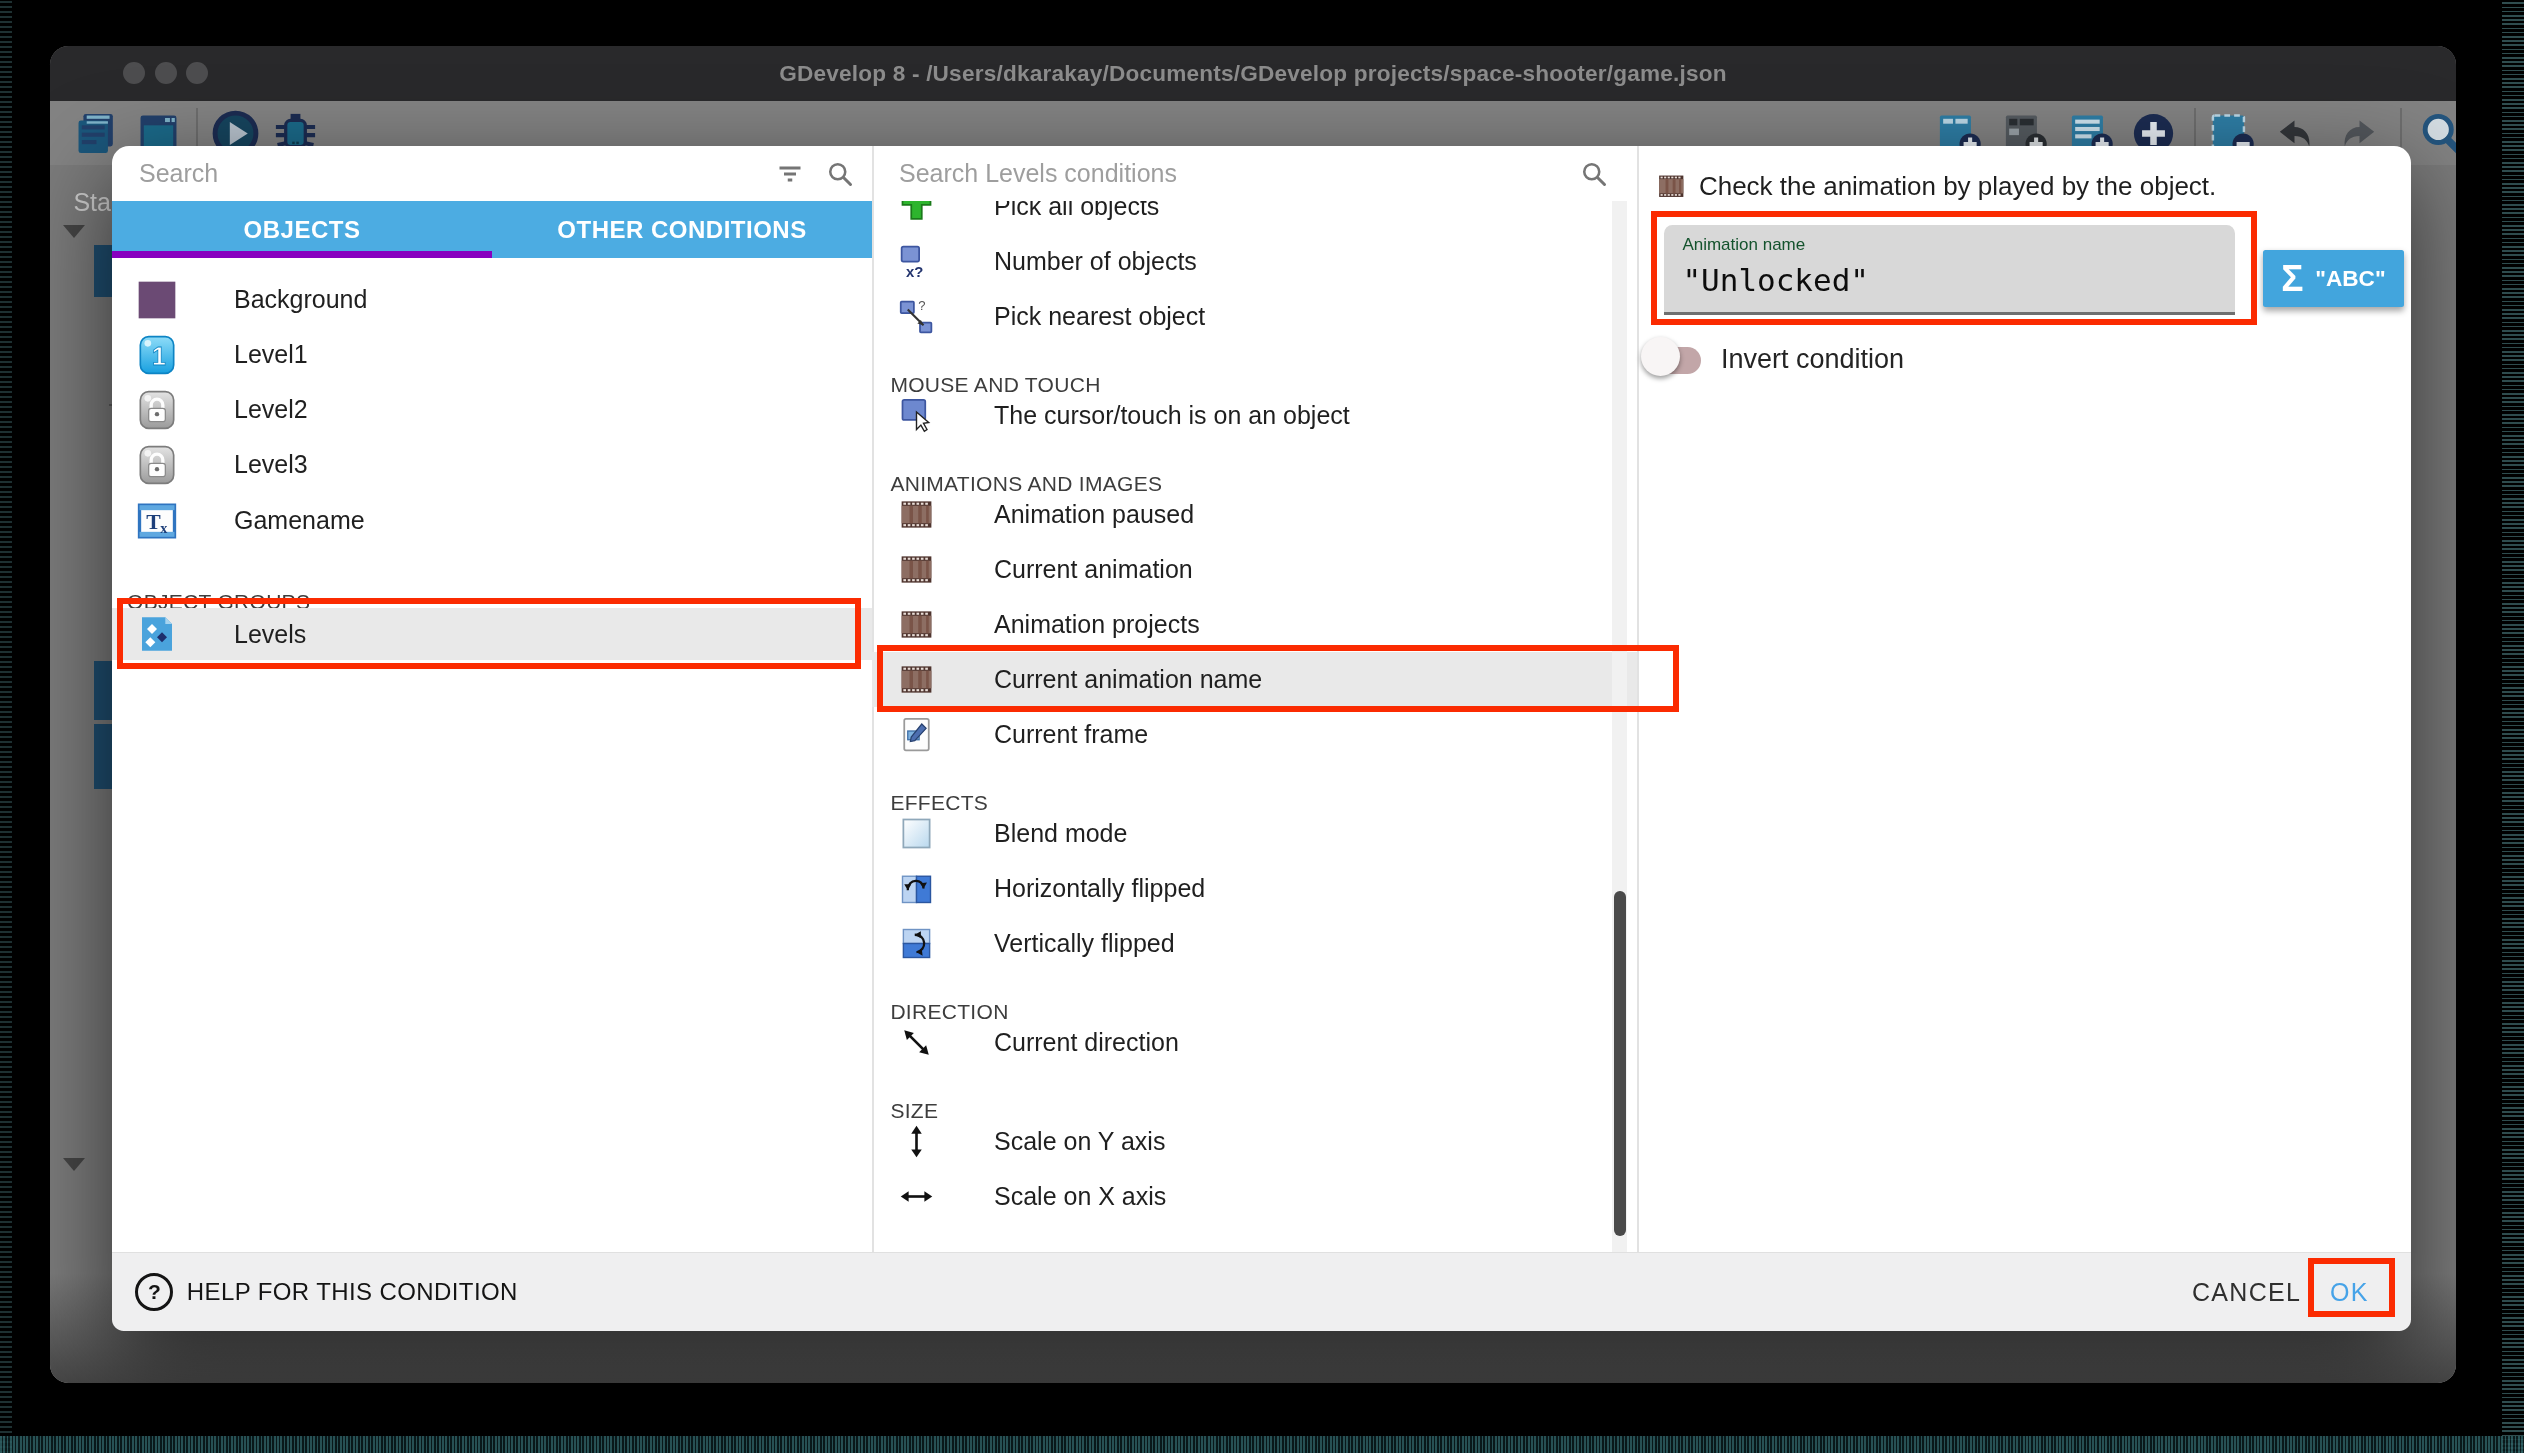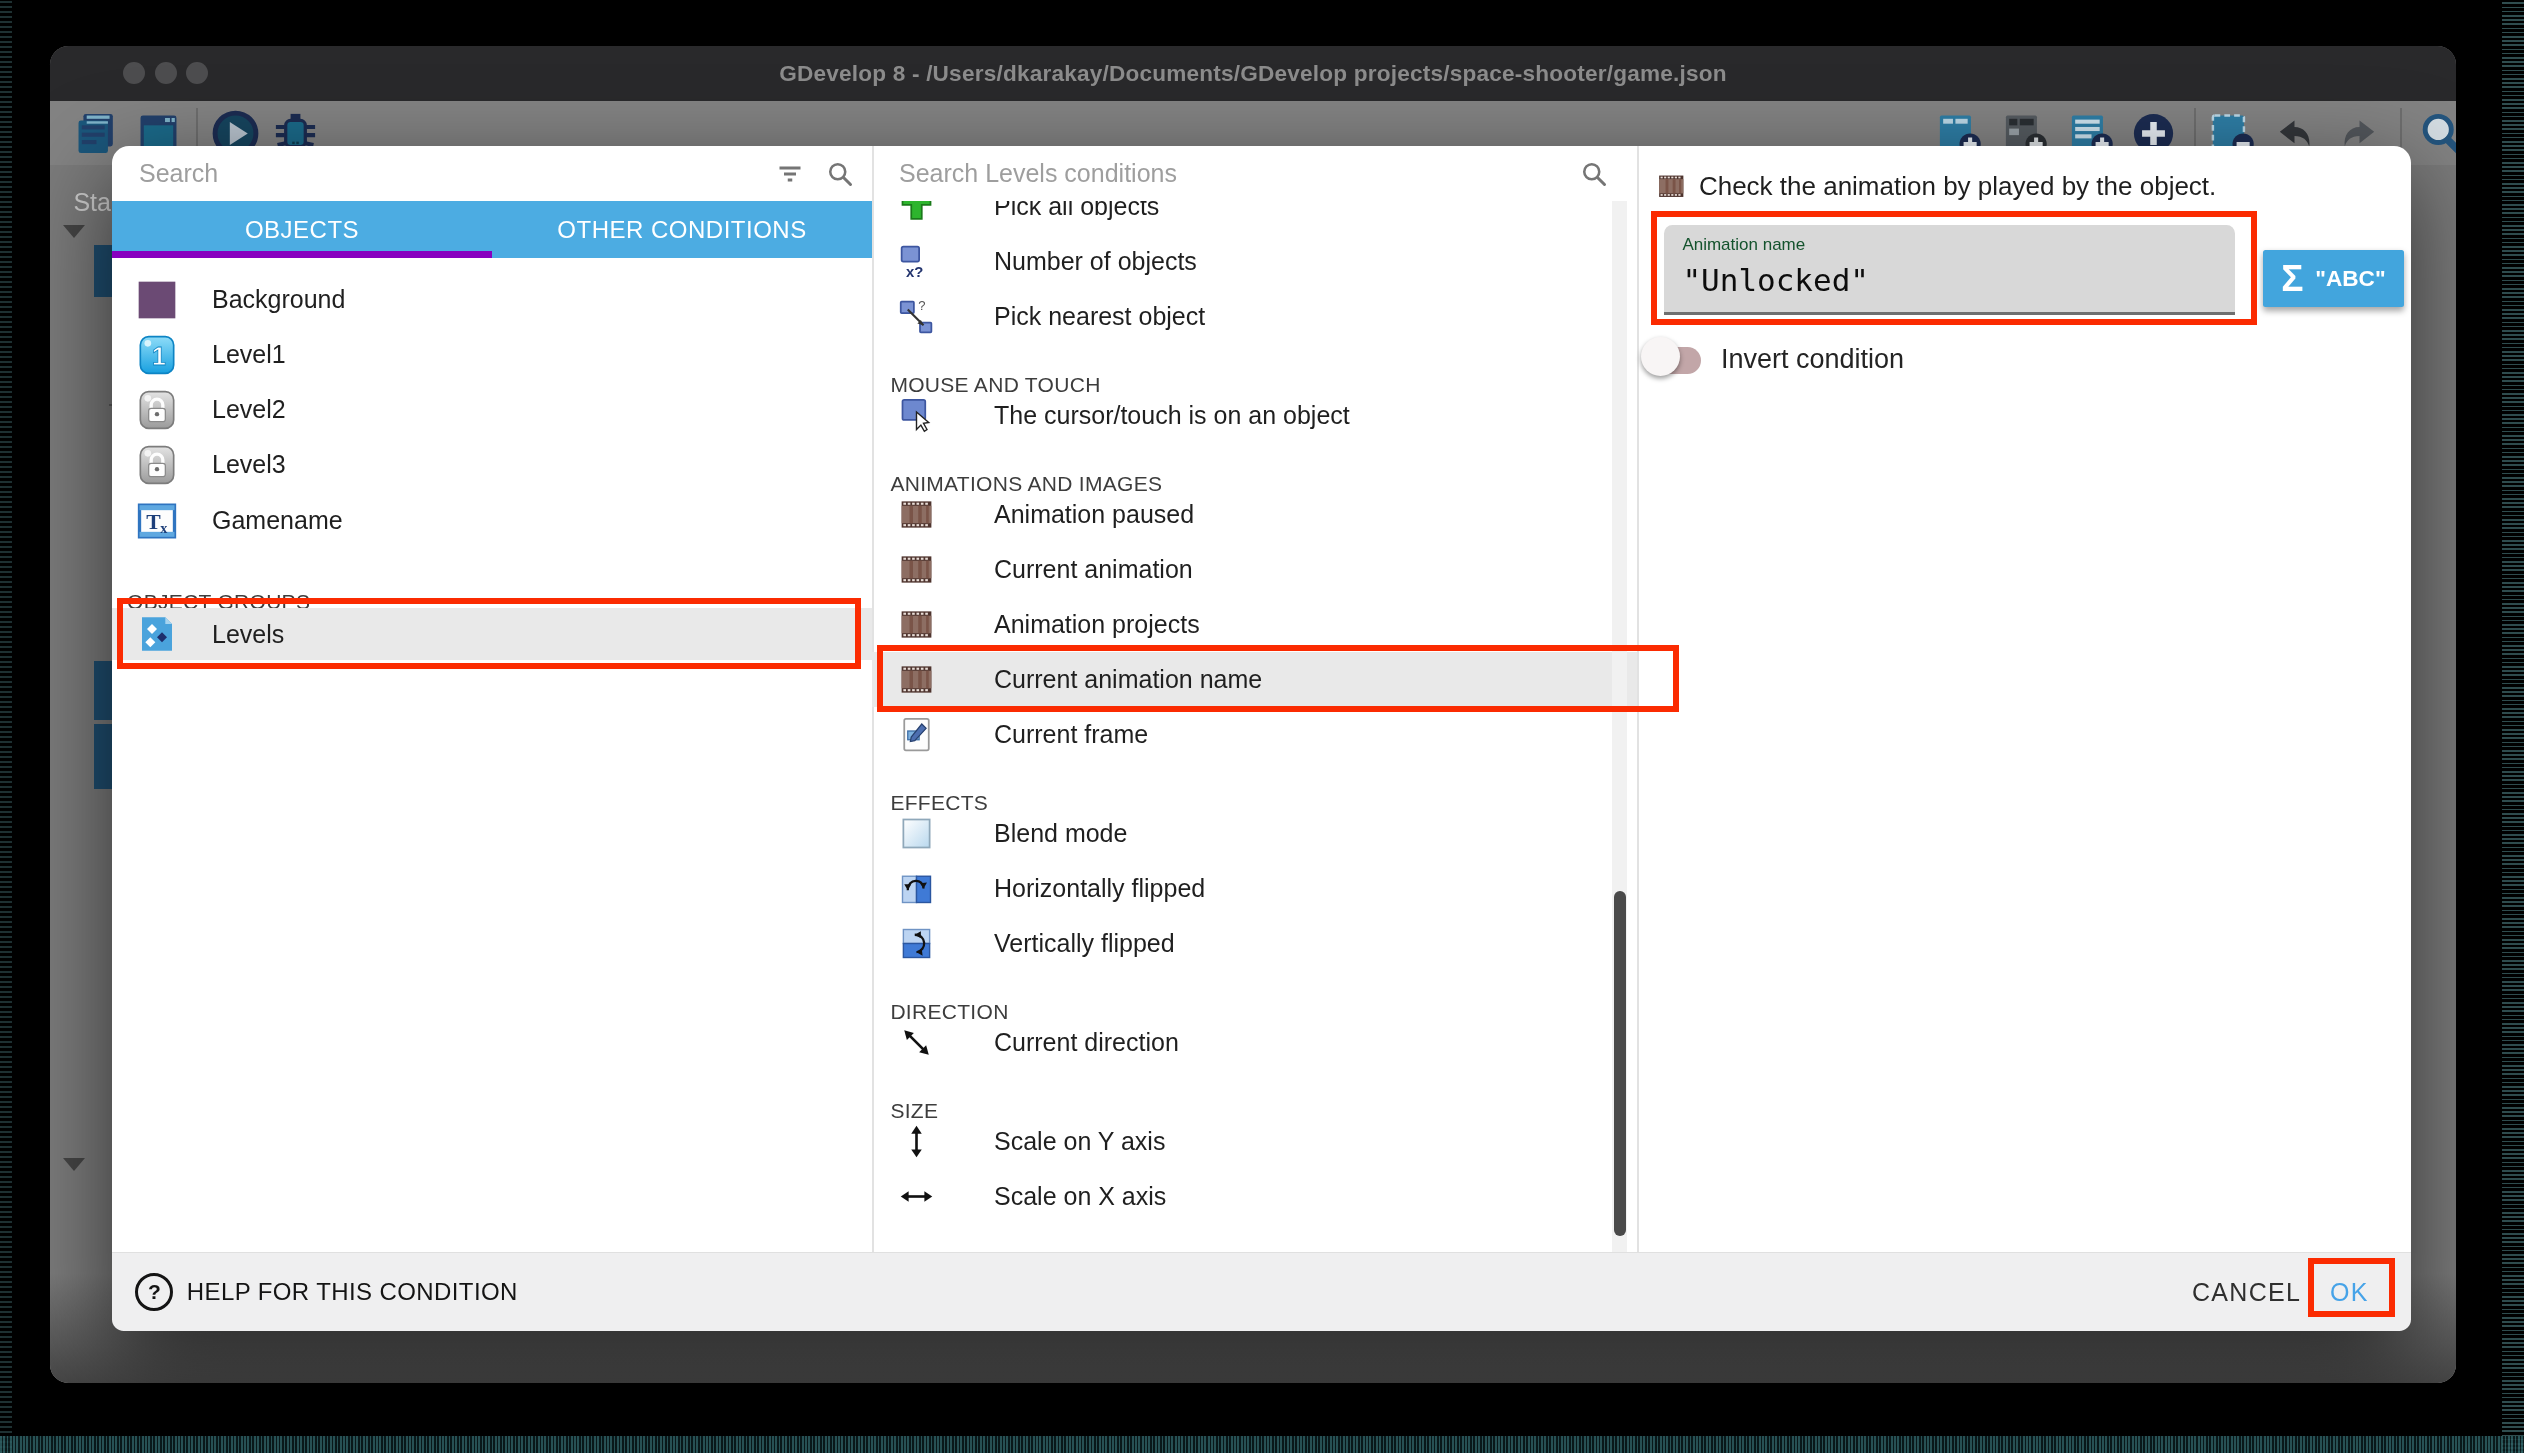--- a/index.html
+++ b/index.html
@@ -31,26 +31,26 @@
   .dialog{left:112px;top:146px;width:2299px;height:1184px;background:#fff;border-radius:17px;
     box-shadow:0 28.5px 92px rgba(0,0,0,.6);z-index:5;}
   .col-div{top:0;height:1106px;width:1.7px;background:#e2e2e2;}
   
   .search-input{border:none;outline:none;background:transparent;font-size:25px;color:#222;
     font-family:"Liberation Sans",sans-serif;width:100%;}
   .search-input::placeholder{color:#9e9e9e;opacity:1;}
   
   .tabs{left:0;top:55px;width:760px;height:57px;background:#4cace2;display:flex;}
   .tab{flex:1;display:flex;align-items:center;justify-content:center;color:#fff;font-size:24px;
-    font-weight:400;letter-spacing:0.5px;cursor:pointer;}
+    font-weight:700;letter-spacing:0.5px;cursor:pointer;}
   .tab-underline{left:0;top:105px;width:380px;height:6.7px;background:#8800bf;}
   
   .obj-row{left:0;width:760px;height:55px;display:flex;align-items:center;}
   .obj-row .ic{margin-left:25px;width:40px;height:40px;flex:0 0 40px;}
-  .obj-row .lbl{margin-left:35px;font-size:25px;color:#1f1f1f;}
+  .obj-row .lbl{margin-left:57px;font-size:25px;color:#1f1f1f;}
   .grp-hdr,.sec-hdr{font-size:21px;color:#3d3d3d;letter-spacing:0.3px;margin-top:37px;}
   .sel-bg{background:#e9e9e9;}
   
   .cond-viewport{left:760px;top:55px;width:765px;height:1051px;overflow:hidden;}
   .cond-inner{position:relative;margin-top:-22px;}
   .cond-item{position:relative;height:55px;display:flex;align-items:center;width:765px;}
   .cond-item .ic{margin-left:27px;width:35px;height:35px;flex:0 0 35px;}
   .cond-item .lbl{margin-left:60px;font-size:25px;color:#1f1f1f;}
   .cond-hdr{position:relative;height:44px;display:flex;align-items:center;padding-left:18.4px;}
   .scroll-track{left:1500px;top:55px;width:15px;height:1051px;background:#f1f1f1;}

